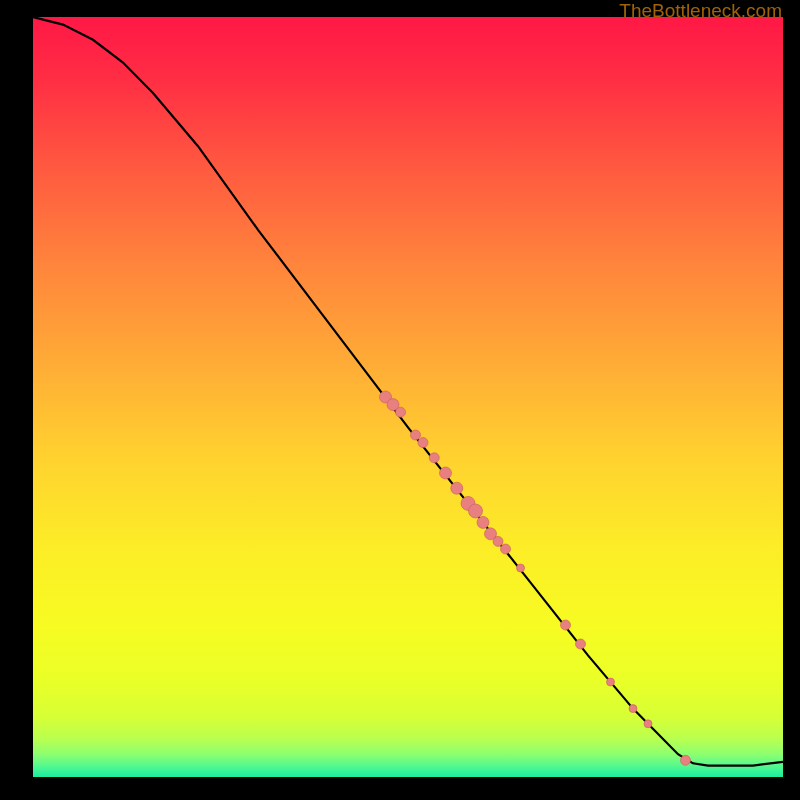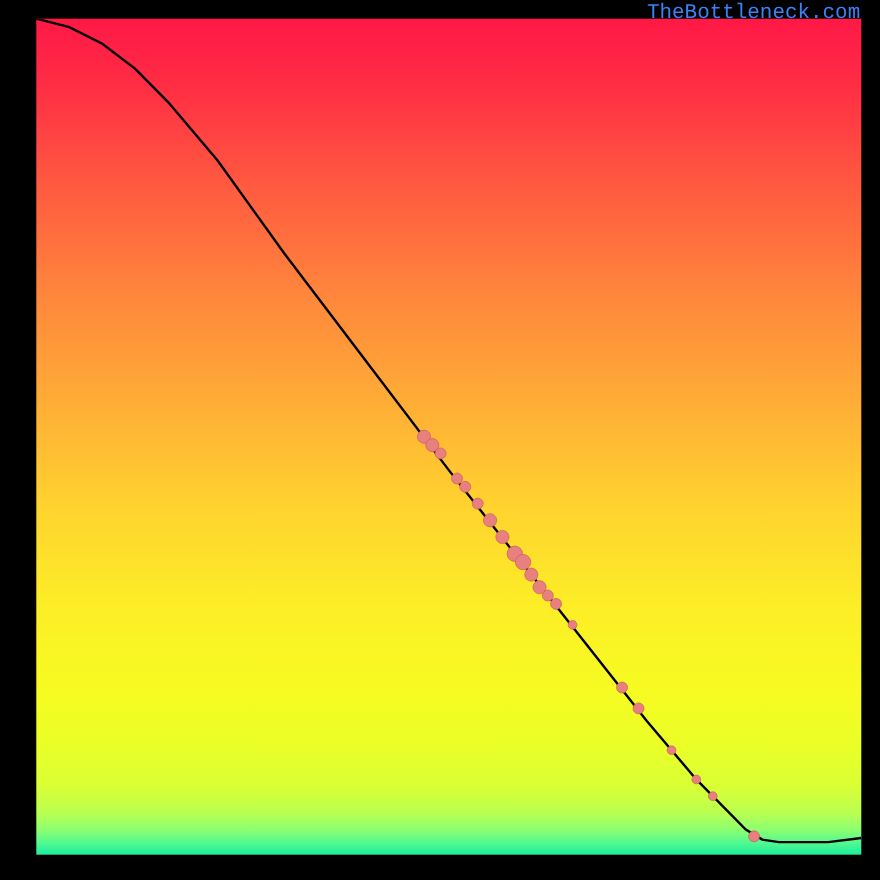--- a/index.html
+++ b/index.html
@@ -45,23 +45,23 @@
     position: absolute;
     left: 33px;
     top: 17px;
     width: 750px;
     height: 760px;
   }
   .watermark {
     position: absolute;
     top: 0px;
     right: 18px;
-    font-family: Liberation Mono, monospace;
+    font-family: Liberation Sans, sans-serif;
     font-size: 19px;
-    color: #3b82f6;
+    color: #a16207;
     letter-spacing: 0px;
     user-select: none;
   }
 </style>
 </head>
 <body>
 <div class="stage">
   <div class="plot"></div>
 
   <svg class="overlay" viewBox="0 0 750 760">

